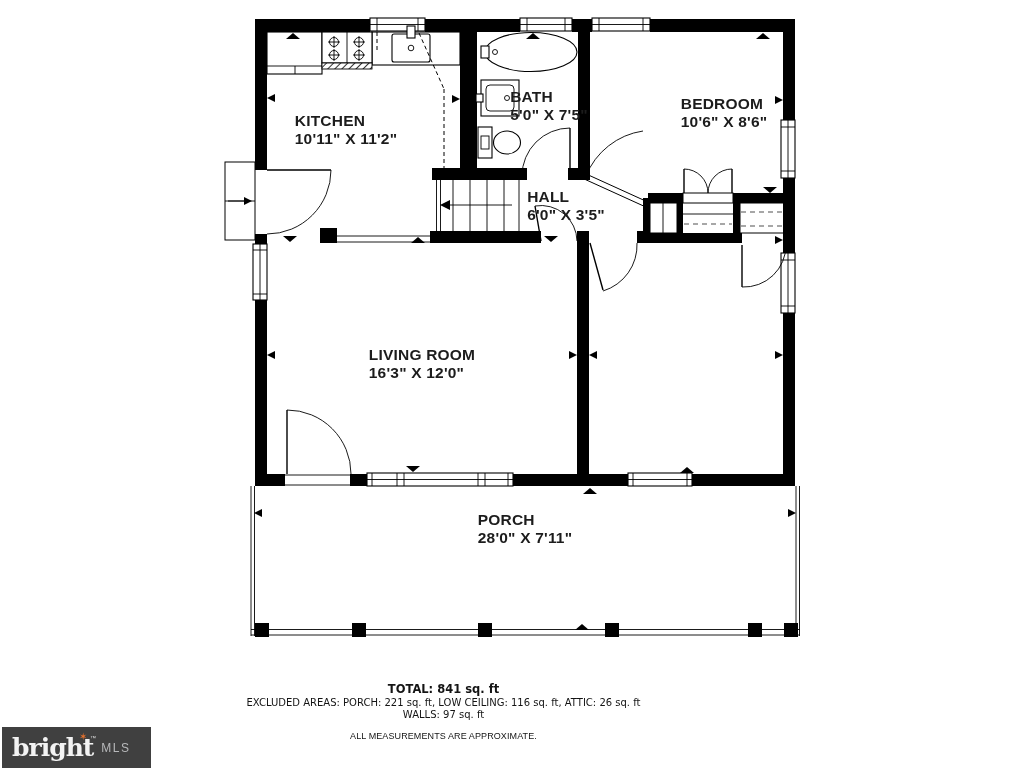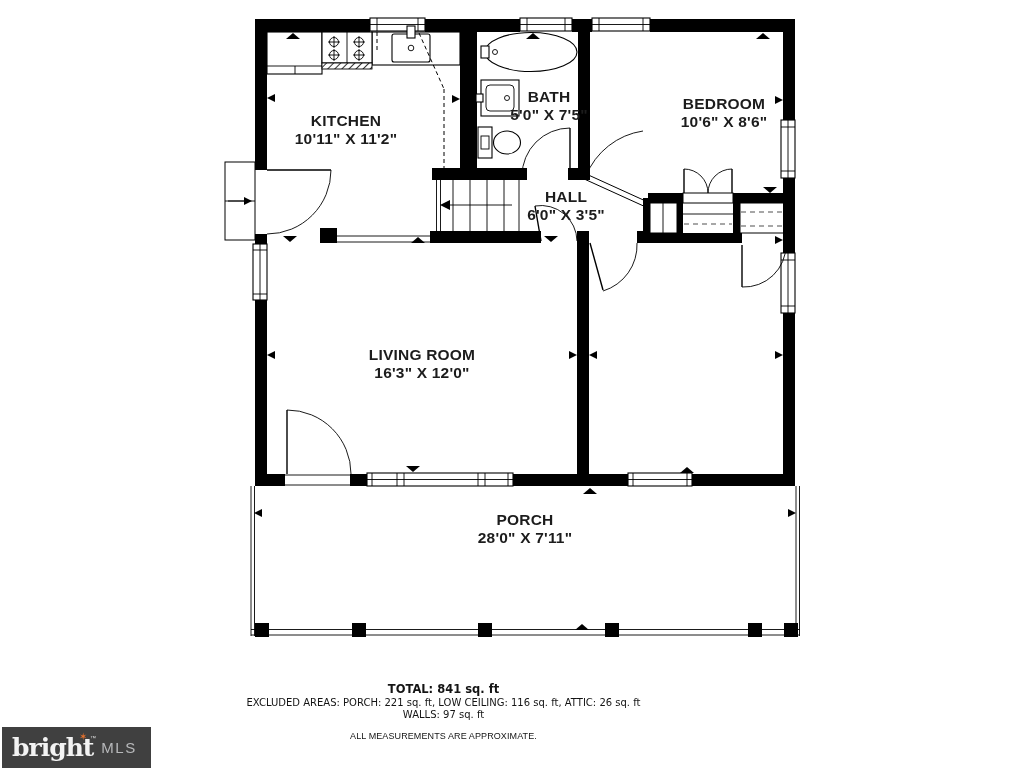--- a/index.html
+++ b/index.html
@@ -10,39 +10,39 @@
   
   .w{fill:#000;}
   .ln{stroke:#000;stroke-width:1.4;fill:none;}
   .thin{stroke:#000;stroke-width:1;fill:none;}
   .hair{stroke:#000;stroke-width:0.9;fill:none;}
   .fixfill{stroke:#000;stroke-width:1.1;fill:#fff;}
   .dash{stroke:#000;stroke-width:1;fill:none;stroke-dasharray:4 3;}
   .rod{stroke:#8a8a8a;stroke-width:1.4;fill:none;stroke-dasharray:5 4;}
   .tri{fill:#000;}
 
-  .room-label{position:absolute;transform:translate(-50%,-50%);text-align:center;
+  .room-label{position:absolute;transform:translate(-50%,-50%);text-align:left;
     color:#1c1c1c;font-weight:700;font-size:15.5px;line-height:18px;white-space:nowrap;
     letter-spacing:.2px;}
   .room-label .dims{font-size:15.5px;}
 
   .footer{position:absolute;left:0;top:682px;width:887px;text-align:center;color:#141414;
     font-family:"DejaVu Sans",sans-serif;}
   .f-total{font-size:11.5px;font-weight:700;line-height:15px;}
   .f-line{font-size:10px;line-height:12px;}
   .f-disclaimer{font-family:"Liberation Sans",sans-serif;font-size:9px;font-weight:400;
     margin-top:10px;letter-spacing:.1px;}
 
   .logo{position:absolute;left:2px;top:727px;width:149px;height:41px;background:#404040;
     display:flex;align-items:center;padding-left:10px;box-sizing:border-box;}
   .logo .brand{font-family:"DejaVu Serif",serif;font-weight:700;font-size:25px;
     color:#f3f3f3;line-height:1;letter-spacing:-1px;}
   .logo .star{position:absolute;left:77px;top:4px;font-size:10px;color:#e4702d;}
   .logo .tm{position:absolute;left:88px;top:8px;font-size:6px;color:#dcdcdc;}
-  .logo .suffix{font-size:15px;color:#b7b8ba;letter-spacing:1.5px;margin-left:8px;
+  .logo .suffix{font-size:12px;color:#b7b8ba;letter-spacing:1.5px;margin-left:8px;
     }
 </style>
 </head>
 <body>
 
 <div class="canvas">
 
   <svg class="plan" width="1024" height="768" viewBox="0 0 1024 768">
     <defs>
       <pattern id="ht" width="5" height="5" patternUnits="userSpaceOnUse" patternTransform="rotate(45)">

